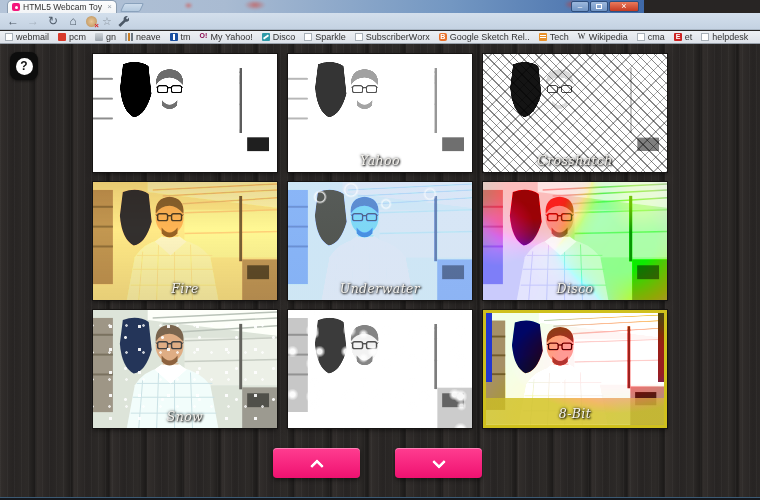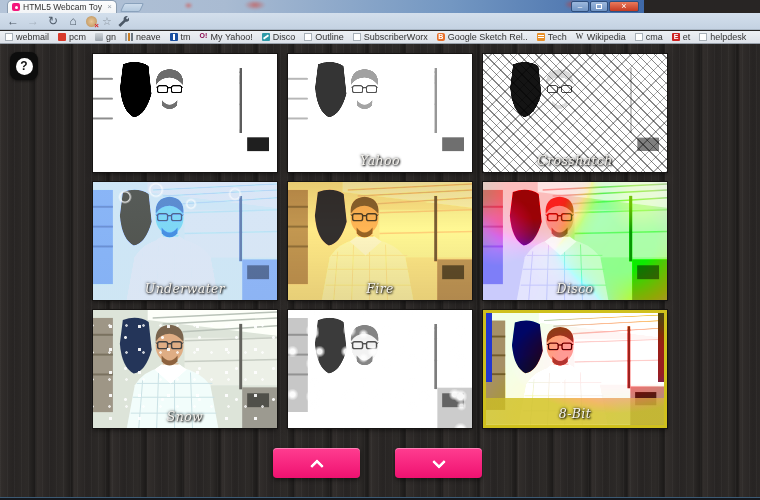--- a/index.html
+++ b/index.html
@@ -223,21 +223,21 @@
         <span class="bm">
           <span class="bm-ico yahoo"></span>
           <span>My Yahoo!</span>
         </span>
         <span class="bm">
           <span class="bm-ico ieblog"></span>
           <span>Disco</span>
         </span>
         <span class="bm">
           <span class="bm-ico page"></span>
-          <span>Outline</span>
+          <span>Sparkle</span>
         </span>
         <span class="bm">
           <span class="bm-ico page"></span>
           <span>SubscriberWorx</span>
         </span>
         <span class="bm">
           <span class="bm-ico blogger"></span>
           <span>Google Sketch Rel..</span>
         </span>
         <span class="bm">
@@ -399,20 +399,66 @@
     <rect x="65" y="32" width="10" height="7" rx="2" fill="none" stroke="#3c3c3c" stroke-width="1.4"></rect>
     <rect x="79" y="32" width="10" height="7" rx="2" fill="none" stroke="#3c3c3c" stroke-width="1.4"></rect>
     <line x1="75" y1="34" x2="79" y2="34" stroke="#3c3c3c" stroke-width="1.4"></line>
     <line x1="65" y1="34" x2="63" y2="33" stroke="#3c3c3c" stroke-width="1"></line>
     <line x1="89" y1="34" x2="91" y2="33" stroke="#3c3c3c" stroke-width="1"></line>
   </svg>
 </div>
           <div class="ov ov-cross"></div>
           <div class="tile-label">Crosshatch</div>
         </div>
+        <div class="tile fx-fire">
+          <div class="scene">
+  <svg viewBox="0 0 185 119" preserveAspectRatio="none">
+    <rect width="185" height="119" fill="#c9cfc6"></rect>
+    <polygon points="55,0 185,0 185,26 55,10" fill="#e6e9e3"></polygon>
+    <g stroke="#a9b0a8" stroke-width="1.5" fill="none">
+      <line x1="60" y1="8" x2="185" y2="2"></line>
+                <line x1="70" y1="14" x2="185" y2="8"></line>
+                <line x1="90" y1="22" x2="185" y2="16"></line>
+    </g>
+    <rect x="92" y="28" width="93" height="48" fill="#d7dad3"></rect>
+    <line x1="92" y1="52" x2="185" y2="50" stroke="#b5bab2" stroke-width="1.5"></line>
+    <line x1="92" y1="31" x2="185" y2="28" stroke="#b5bab2" stroke-width="1.5"></line>
+    <rect x="0" y="8" width="20" height="95" fill="#8f887b"></rect>
+    <line x1="0" y1="25" x2="20" y2="25" stroke="#6e6758" stroke-width="2"></line>
+    <line x1="0" y1="45" x2="20" y2="45" stroke="#6e6758" stroke-width="2"></line>
+    <line x1="0" y1="65" x2="20" y2="65" stroke="#6e6758" stroke-width="2"></line>
+    <path d="M30,10 Q45,5 56,12 L59,40 Q53,62 41,64 Q29,58 27,34 Z" fill="#22304e"></path>
+    <rect x="147" y="14" width="3" height="66" fill="#5a5a56"></rect>
+    <rect x="150" y="78" width="35" height="41" fill="#8e8c84"></rect>
+    <rect x="155" y="84" width="22" height="14" fill="#494944"></rect>
+    <path d="M34,119 L42,76 Q50,62 68,58 L88,58 Q108,62 118,76 L126,119 Z" fill="#dde6e4"></path>
+    <g stroke="#b9cdd0" stroke-width="1">
+      <line x1="50" y1="70" x2="46" y2="119"></line>
+                <line x1="66" y1="62" x2="64" y2="119"></line>
+      <line x1="82" y1="60" x2="82" y2="119"></line>
+                <line x1="98" y1="63" x2="100" y2="119"></line>
+      <line x1="44" y1="74" x2="120" y2="74"></line>
+                <line x1="40" y1="88" x2="122" y2="88"></line>
+                <line x1="38" y1="104" x2="124" y2="104"></line>
+    </g>
+    <path d="M70,54 L86,54 L84,66 Q78,70 72,66 Z" fill="#c59c79"></path>
+    <path d="M62,60 L78,74 L94,60 L87,55 L69,55 Z" fill="#eef2f0"></path>
+    <ellipse cx="77" cy="36" rx="14" ry="17" fill="#c79e7c"></ellipse>
+    <path d="M63,32 Q62,16 77,15 Q92,16 91,32 Q84,24 77,24 Q68,24 63,32 Z" fill="#6d5c49"></path>
+    <path d="M69,46 Q77,56 85,46 L85,52 Q77,60 69,52 Z" fill="#7d5a3c"></path>
+    <rect x="65" y="32" width="10" height="7" rx="2" fill="none" stroke="#3c3c3c" stroke-width="1.4"></rect>
+    <rect x="79" y="32" width="10" height="7" rx="2" fill="none" stroke="#3c3c3c" stroke-width="1.4"></rect>
+    <line x1="75" y1="34" x2="79" y2="34" stroke="#3c3c3c" stroke-width="1.4"></line>
+    <line x1="65" y1="34" x2="63" y2="33" stroke="#3c3c3c" stroke-width="1"></line>
+    <line x1="89" y1="34" x2="91" y2="33" stroke="#3c3c3c" stroke-width="1"></line>
+  </svg>
+</div>
+          <div class="ov ov-fire"></div>
+          <div class="tile-label">Fire</div>
+        </div>
         <div class="tile fx-underwater">
           <div class="scene">
   <svg viewBox="0 0 185 119" preserveAspectRatio="none">
     <rect width="185" height="119" fill="#c9cfc6"></rect>
     <polygon points="55,0 185,0 185,26 55,10" fill="#e6e9e3"></polygon>
     <g stroke="#a9b0a8" stroke-width="1.5" fill="none">
       <line x1="60" y1="8" x2="185" y2="2"></line>
                 <line x1="70" y1="14" x2="185" y2="8"></line>
                 <line x1="90" y1="22" x2="185" y2="16"></line>
     </g>
@@ -444,66 +490,20 @@
     <path d="M69,46 Q77,56 85,46 L85,52 Q77,60 69,52 Z" fill="#7d5a3c"></path>
     <rect x="65" y="32" width="10" height="7" rx="2" fill="none" stroke="#3c3c3c" stroke-width="1.4"></rect>
     <rect x="79" y="32" width="10" height="7" rx="2" fill="none" stroke="#3c3c3c" stroke-width="1.4"></rect>
     <line x1="75" y1="34" x2="79" y2="34" stroke="#3c3c3c" stroke-width="1.4"></line>
     <line x1="65" y1="34" x2="63" y2="33" stroke="#3c3c3c" stroke-width="1"></line>
     <line x1="89" y1="34" x2="91" y2="33" stroke="#3c3c3c" stroke-width="1"></line>
   </svg>
 </div>
           <div class="ov ov-water"></div>
           <div class="tile-label">Underwater</div>
-        </div>
-        <div class="tile fx-fire">
-          <div class="scene">
-  <svg viewBox="0 0 185 119" preserveAspectRatio="none">
-    <rect width="185" height="119" fill="#c9cfc6"></rect>
-    <polygon points="55,0 185,0 185,26 55,10" fill="#e6e9e3"></polygon>
-    <g stroke="#a9b0a8" stroke-width="1.5" fill="none">
-      <line x1="60" y1="8" x2="185" y2="2"></line>
-                <line x1="70" y1="14" x2="185" y2="8"></line>
-                <line x1="90" y1="22" x2="185" y2="16"></line>
-    </g>
-    <rect x="92" y="28" width="93" height="48" fill="#d7dad3"></rect>
-    <line x1="92" y1="52" x2="185" y2="50" stroke="#b5bab2" stroke-width="1.5"></line>
-    <line x1="92" y1="31" x2="185" y2="28" stroke="#b5bab2" stroke-width="1.5"></line>
-    <rect x="0" y="8" width="20" height="95" fill="#8f887b"></rect>
-    <line x1="0" y1="25" x2="20" y2="25" stroke="#6e6758" stroke-width="2"></line>
-    <line x1="0" y1="45" x2="20" y2="45" stroke="#6e6758" stroke-width="2"></line>
-    <line x1="0" y1="65" x2="20" y2="65" stroke="#6e6758" stroke-width="2"></line>
-    <path d="M30,10 Q45,5 56,12 L59,40 Q53,62 41,64 Q29,58 27,34 Z" fill="#22304e"></path>
-    <rect x="147" y="14" width="3" height="66" fill="#5a5a56"></rect>
-    <rect x="150" y="78" width="35" height="41" fill="#8e8c84"></rect>
-    <rect x="155" y="84" width="22" height="14" fill="#494944"></rect>
-    <path d="M34,119 L42,76 Q50,62 68,58 L88,58 Q108,62 118,76 L126,119 Z" fill="#dde6e4"></path>
-    <g stroke="#b9cdd0" stroke-width="1">
-      <line x1="50" y1="70" x2="46" y2="119"></line>
-                <line x1="66" y1="62" x2="64" y2="119"></line>
-      <line x1="82" y1="60" x2="82" y2="119"></line>
-                <line x1="98" y1="63" x2="100" y2="119"></line>
-      <line x1="44" y1="74" x2="120" y2="74"></line>
-                <line x1="40" y1="88" x2="122" y2="88"></line>
-                <line x1="38" y1="104" x2="124" y2="104"></line>
-    </g>
-    <path d="M70,54 L86,54 L84,66 Q78,70 72,66 Z" fill="#c59c79"></path>
-    <path d="M62,60 L78,74 L94,60 L87,55 L69,55 Z" fill="#eef2f0"></path>
-    <ellipse cx="77" cy="36" rx="14" ry="17" fill="#c79e7c"></ellipse>
-    <path d="M63,32 Q62,16 77,15 Q92,16 91,32 Q84,24 77,24 Q68,24 63,32 Z" fill="#6d5c49"></path>
-    <path d="M69,46 Q77,56 85,46 L85,52 Q77,60 69,52 Z" fill="#7d5a3c"></path>
-    <rect x="65" y="32" width="10" height="7" rx="2" fill="none" stroke="#3c3c3c" stroke-width="1.4"></rect>
-    <rect x="79" y="32" width="10" height="7" rx="2" fill="none" stroke="#3c3c3c" stroke-width="1.4"></rect>
-    <line x1="75" y1="34" x2="79" y2="34" stroke="#3c3c3c" stroke-width="1.4"></line>
-    <line x1="65" y1="34" x2="63" y2="33" stroke="#3c3c3c" stroke-width="1"></line>
-    <line x1="89" y1="34" x2="91" y2="33" stroke="#3c3c3c" stroke-width="1"></line>
-  </svg>
-</div>
-          <div class="ov ov-fire"></div>
-          <div class="tile-label">Fire</div>
         </div>
         <div class="tile fx-disco">
           <div class="scene">
   <svg viewBox="0 0 185 119" preserveAspectRatio="none">
     <rect width="185" height="119" fill="#c9cfc6"></rect>
     <polygon points="55,0 185,0 185,26 55,10" fill="#e6e9e3"></polygon>
     <g stroke="#a9b0a8" stroke-width="1.5" fill="none">
       <line x1="60" y1="8" x2="185" y2="2"></line>
                 <line x1="70" y1="14" x2="185" y2="8"></line>
                 <line x1="90" y1="22" x2="185" y2="16"></line>

